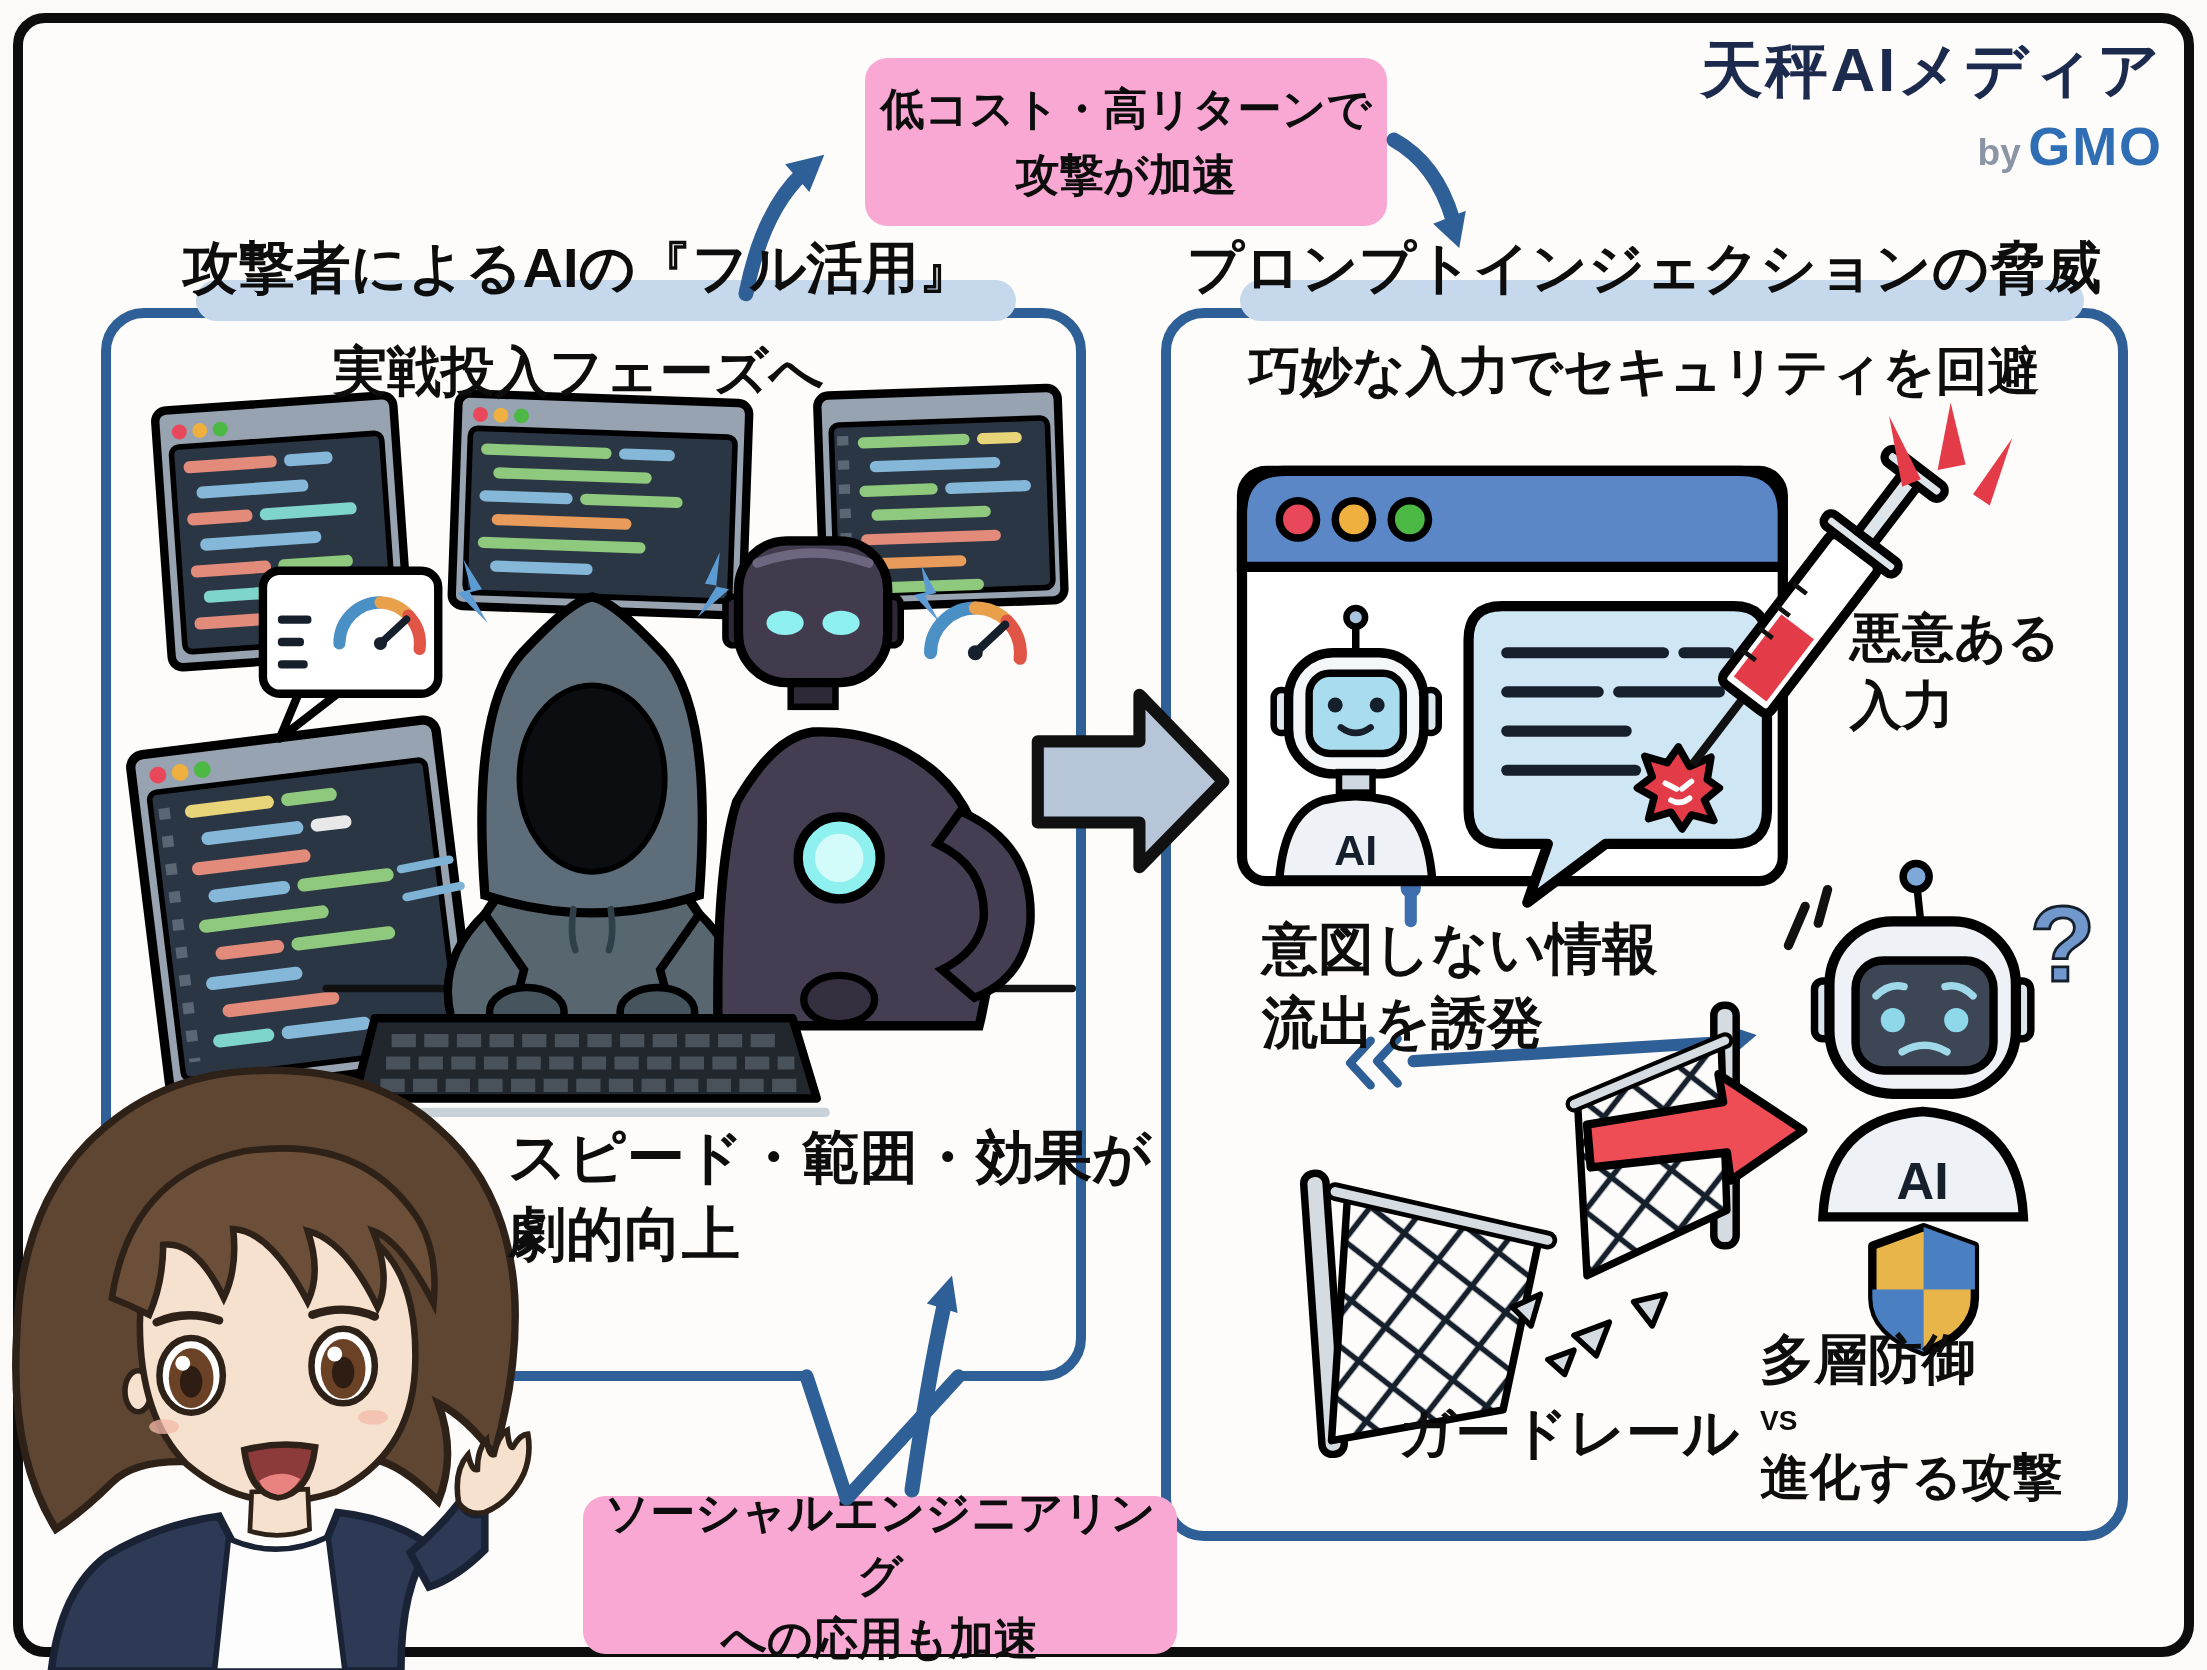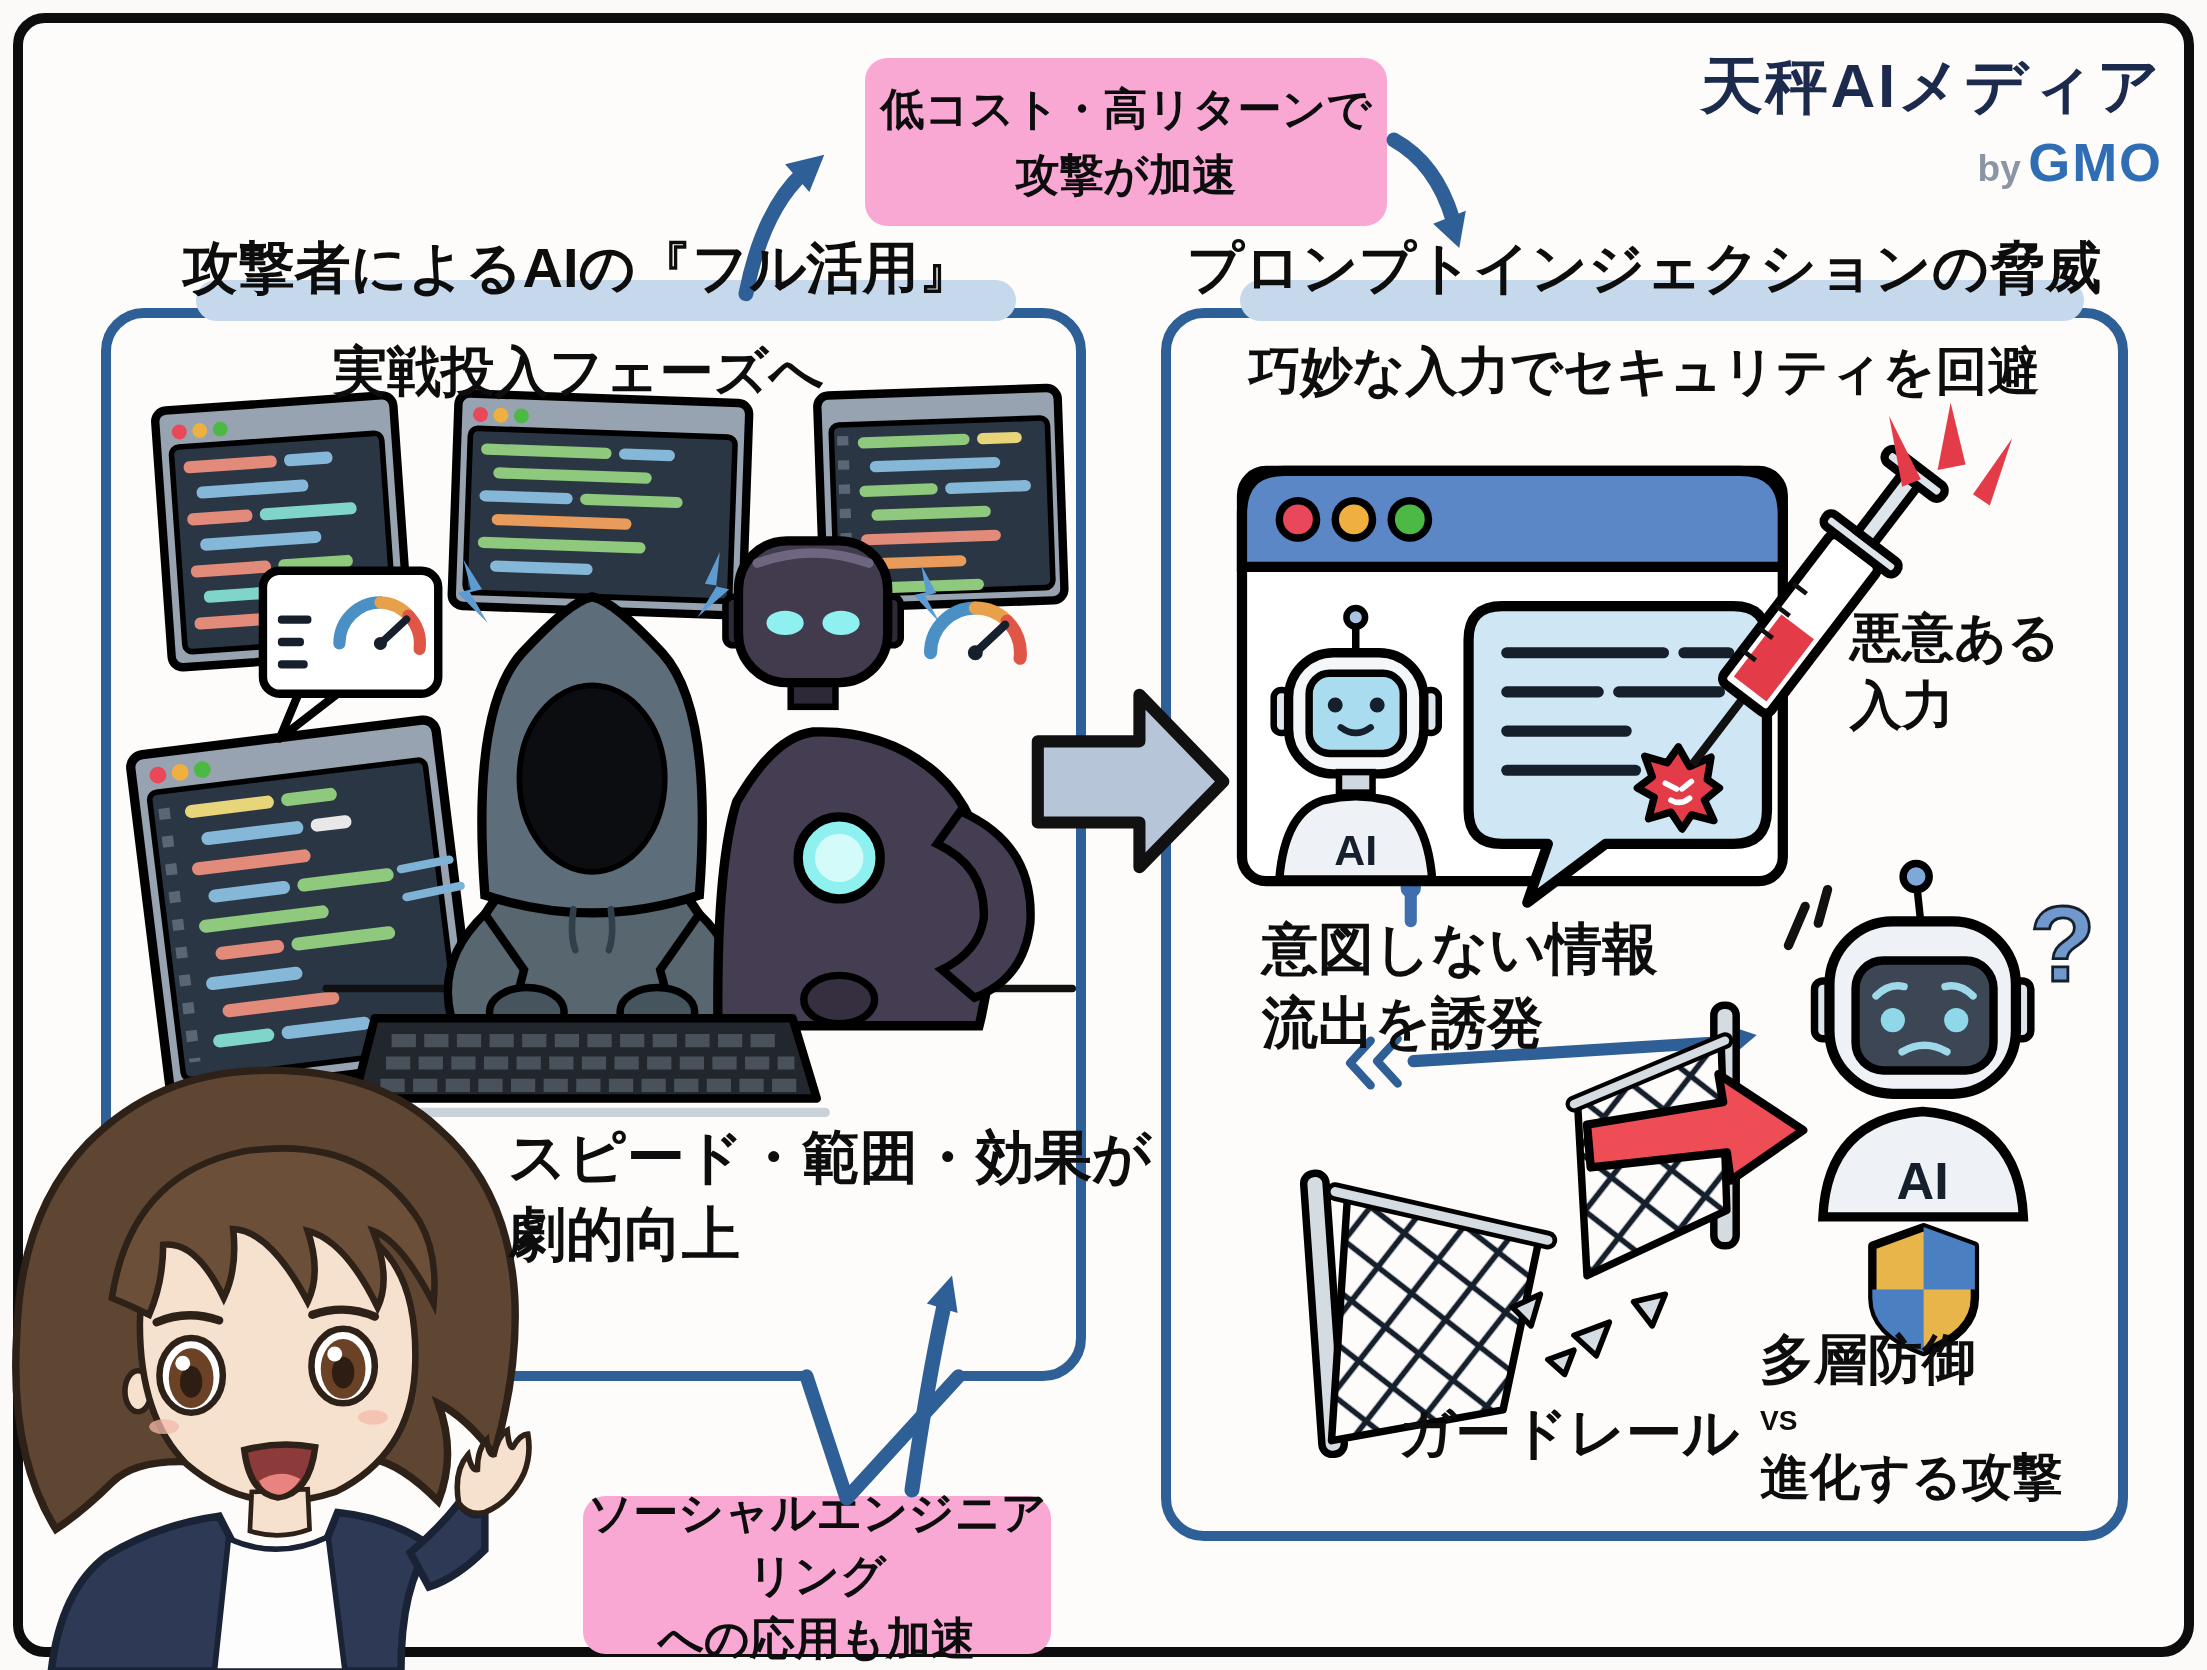--- a/index.html
+++ b/index.html
@@ -9,37 +9,37 @@
          border:10.3px solid #0d0d0d;border-radius:32px;background:#fdfcfa;z-index:1;}
   .panel{position:absolute;border:10.3px solid #2e5f96;border-radius:43px;z-index:2;}
   .panel-left{left:101px;top:308px;width:965px;height:1053px;}
   .panel-right{left:1161px;top:308px;width:947px;height:1213px;}
   .hbar{position:absolute;background:#c6d9ec;border-radius:20.5px;z-index:2;}
   .lbar{left:196px;top:280px;width:820px;height:41px;}
   .rbar{left:1240px;top:280px;width:844px;height:41px;}
   .box{position:absolute;background:#f9a8d4;border-radius:22.4px;display:flex;flex-direction:column;
        align-items:center;justify-content:center;z-index:2;color:#0d0d0d;font-weight:900;text-align:center;}
   .banner{left:865px;top:58px;width:522px;height:168px;font-size:44px;line-height:1.5;}
-  .social{left:583px;top:1496px;width:468px;height:158px;font-size:45px;line-height:1.4;}
+  .social{left:583px;top:1496px;width:594px;height:158px;font-size:45px;line-height:1.4;}
   svg.scene{position:absolute;left:0;top:0;z-index:3;}
   .t{position:absolute;font-weight:900;color:#0d0d0d;z-index:4;letter-spacing:0;}
   .ltitle{left:89px;top:231px;width:979px;font-size:56px;text-align:center;white-space:nowrap;}
   .lsub{left:89px;top:336px;width:979px;font-size:54px;text-align:center;white-space:nowrap;}
   .effect{left:508px;top:1119px;font-size:58px;line-height:1.32;}
   .rtitle{left:1173px;top:231px;width:942px;font-size:56px;text-align:center;white-space:nowrap;}
   .rsub{left:1173px;top:337px;width:942px;font-size:52px;text-align:center;white-space:nowrap;}
   .malicious{left:1850px;top:604px;font-size:52px;line-height:1.3;}
   .leak{left:1227px;top:912px;font-size:56px;line-height:1.32;margin-left:35px;}
   .guardrail{left:1398px;top:1396px;width:308px;font-size:56px;text-align:center;white-space:nowrap;}
   .defense{left:1760px;top:1324px;width:328px;text-align:left;z-index:4;}
   .defense span{display:block;font-weight:900;color:#0d0d0d;white-space:nowrap;}
   .defense .d1{font-size:54px;}
   .defense .d2{font-size:28px;margin:7.5px 0;}
   .defense .d3{font-size:50px;font-family:Liberation Mono, monospace;}
-  .logo{position:absolute;right:45px;top:44px;text-align:right;z-index:4;}
+  .logo{position:absolute;right:45px;top:28px;text-align:right;z-index:4;}
   .logo-title{display:block;font-size:62px;font-weight:900;color:#1c2a4e;letter-spacing:2.8px;}
   .logo-sub{display:block;margin-top:3px;}
   .logo-by{font-size:37px;font-weight:700;color:#8b95a5;margin-right:7.5px;}
   .logo-brand{font-size:54px;font-weight:900;color:#2f6db5;letter-spacing:1.9px;}
 </style>
 </head>
 <body>
 
 <div id="canvas">
   <div class="frame"></div>

